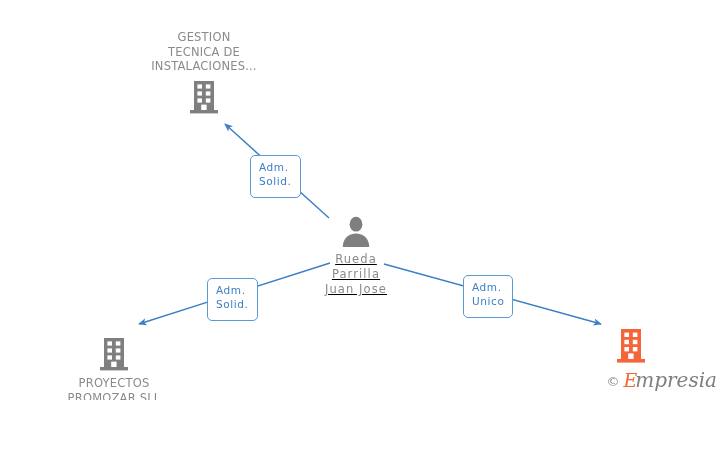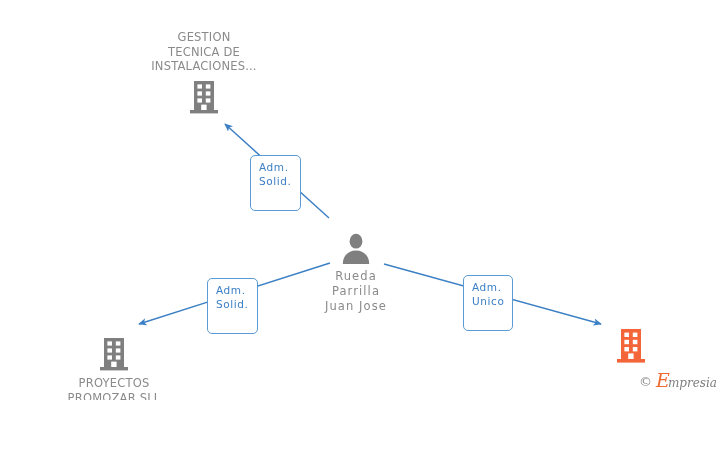--- a/index.html
+++ b/index.html
@@ -62,21 +62,21 @@
   
   .chip {
     position: absolute;
     background: #ffffff;
     border: 1px solid #5b9bd5;
     border-radius: 5px;
     color: #3b7fc4;
     font-size: 10.5px;
     line-height: 14px;
     letter-spacing: 0.6px;
-    padding: 4px 8px 22px 8px;
+    padding: 4px 8px 9px 8px;
     text-align: left;
     white-space: pre-line;
     font-family: "DejaVu Sans", sans-serif;
   }
 
   
   #watermark {
     position: absolute;
     right: 11px;
     bottom: 9px;
@@ -94,21 +94,21 @@
     color: #ef6b33;
     font-family: "DejaVu Serif", serif;
     font-style: italic;
     font-size: 19px;
     line-height: 19px;
   }
   #watermark .brand-rest {
     font-family: "DejaVu Serif", serif;
     font-style: italic;
     color: #7f7f7f;
-    font-size: 12px;
+    font-size: 20px;
     line-height: 16px;
     margin-left: -2px;
   }
 </style>
 </head>
 <body>
 
 <div id="canvas">
 
   <svg id="edges" viewBox="0 0 728 450" xmlns="http://www.w3.org/2000/svg">
@@ -140,21 +140,21 @@
           <rect x="8.4" y="11.4" width="4.6" height="4.2"></rect>
           <rect x="16.8" y="11.4" width="4.6" height="4.2"></rect>
           <rect x="8.4" y="18.4" width="4.6" height="4.2"></rect>
           <rect x="16.8" y="18.4" width="4.6" height="4.2"></rect>
           <rect x="12.2" y="24.6" width="5.4" height="5.4"></rect>
         </g>
       </svg>
     </div>
   </div>
 
-  <div class="node" style="left:356px; top:233px;">
+  <div class="node" style="left:356px; top:216px;text-decoration:underline;">
     <div class="icon-wrap">
       <svg width="30" height="31" viewBox="0 0 30 31" xmlns="http://www.w3.org/2000/svg">
         <g fill="#7f7f7f">
           <ellipse cx="15" cy="8.2" rx="6.4" ry="7.4"></ellipse>
           <path d="M1.8,31 C1.8,22.4 7.6,17.4 15,17.4 C22.4,17.4 28.2,22.4 28.2,31 Z"></path>
         </g>
       </svg>
     </div>
     <div class="node-label person label-below">Rueda
 Parrilla

